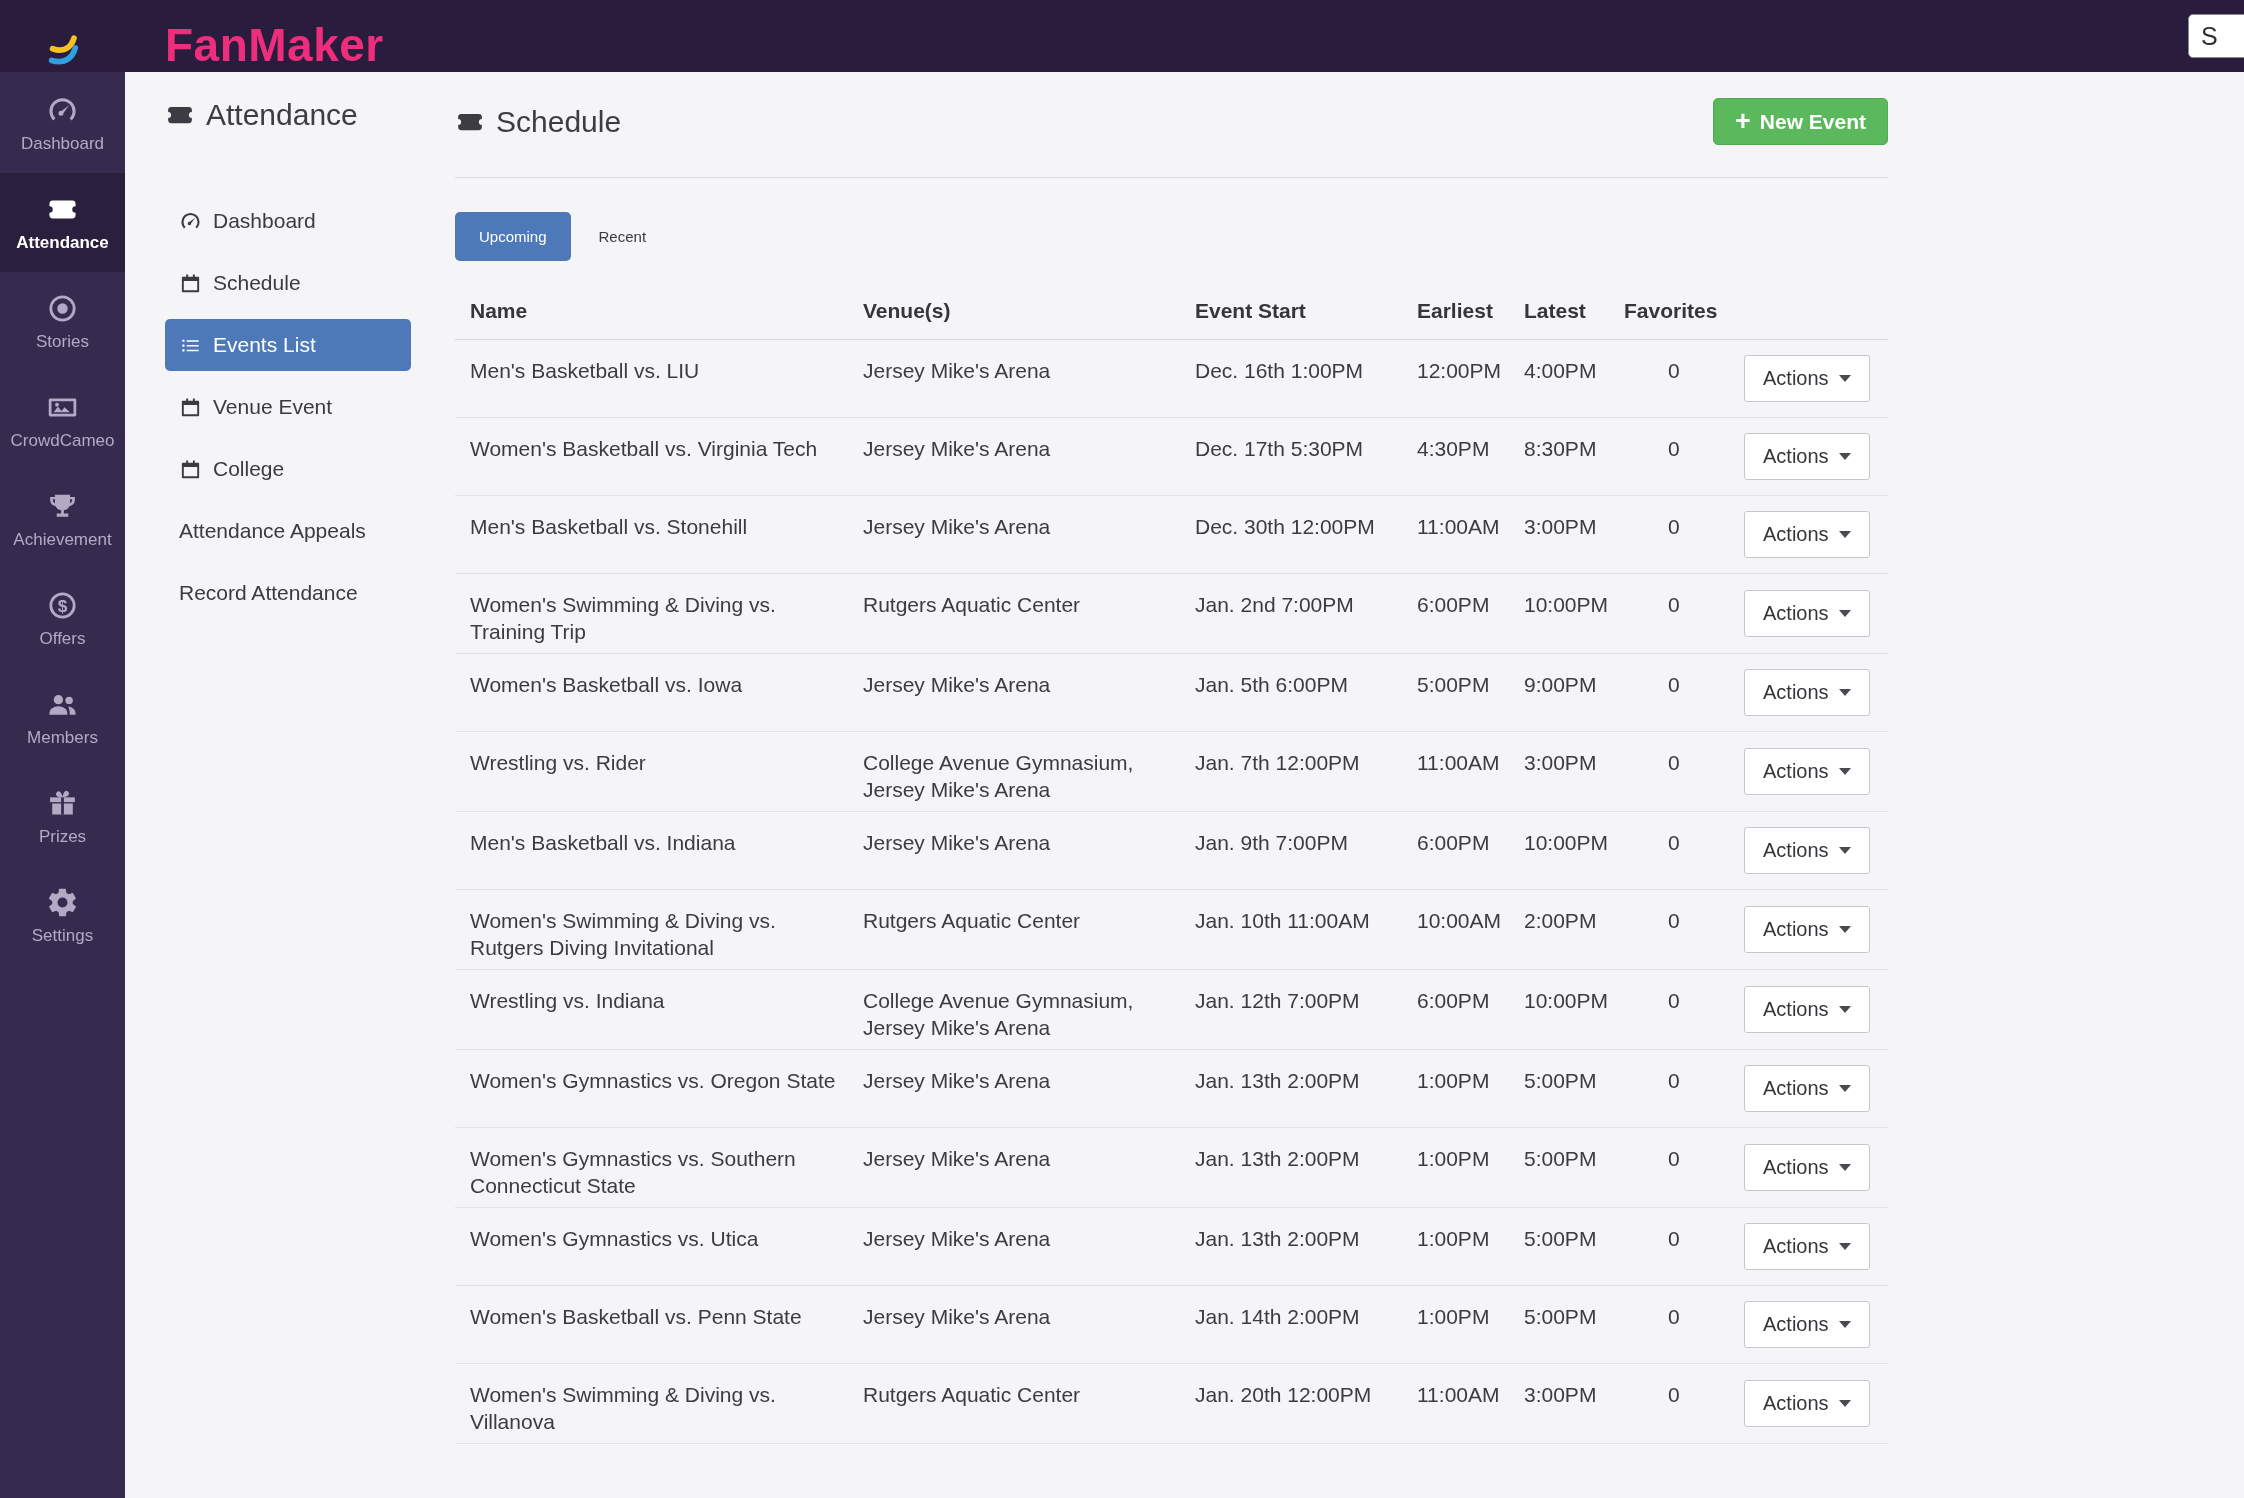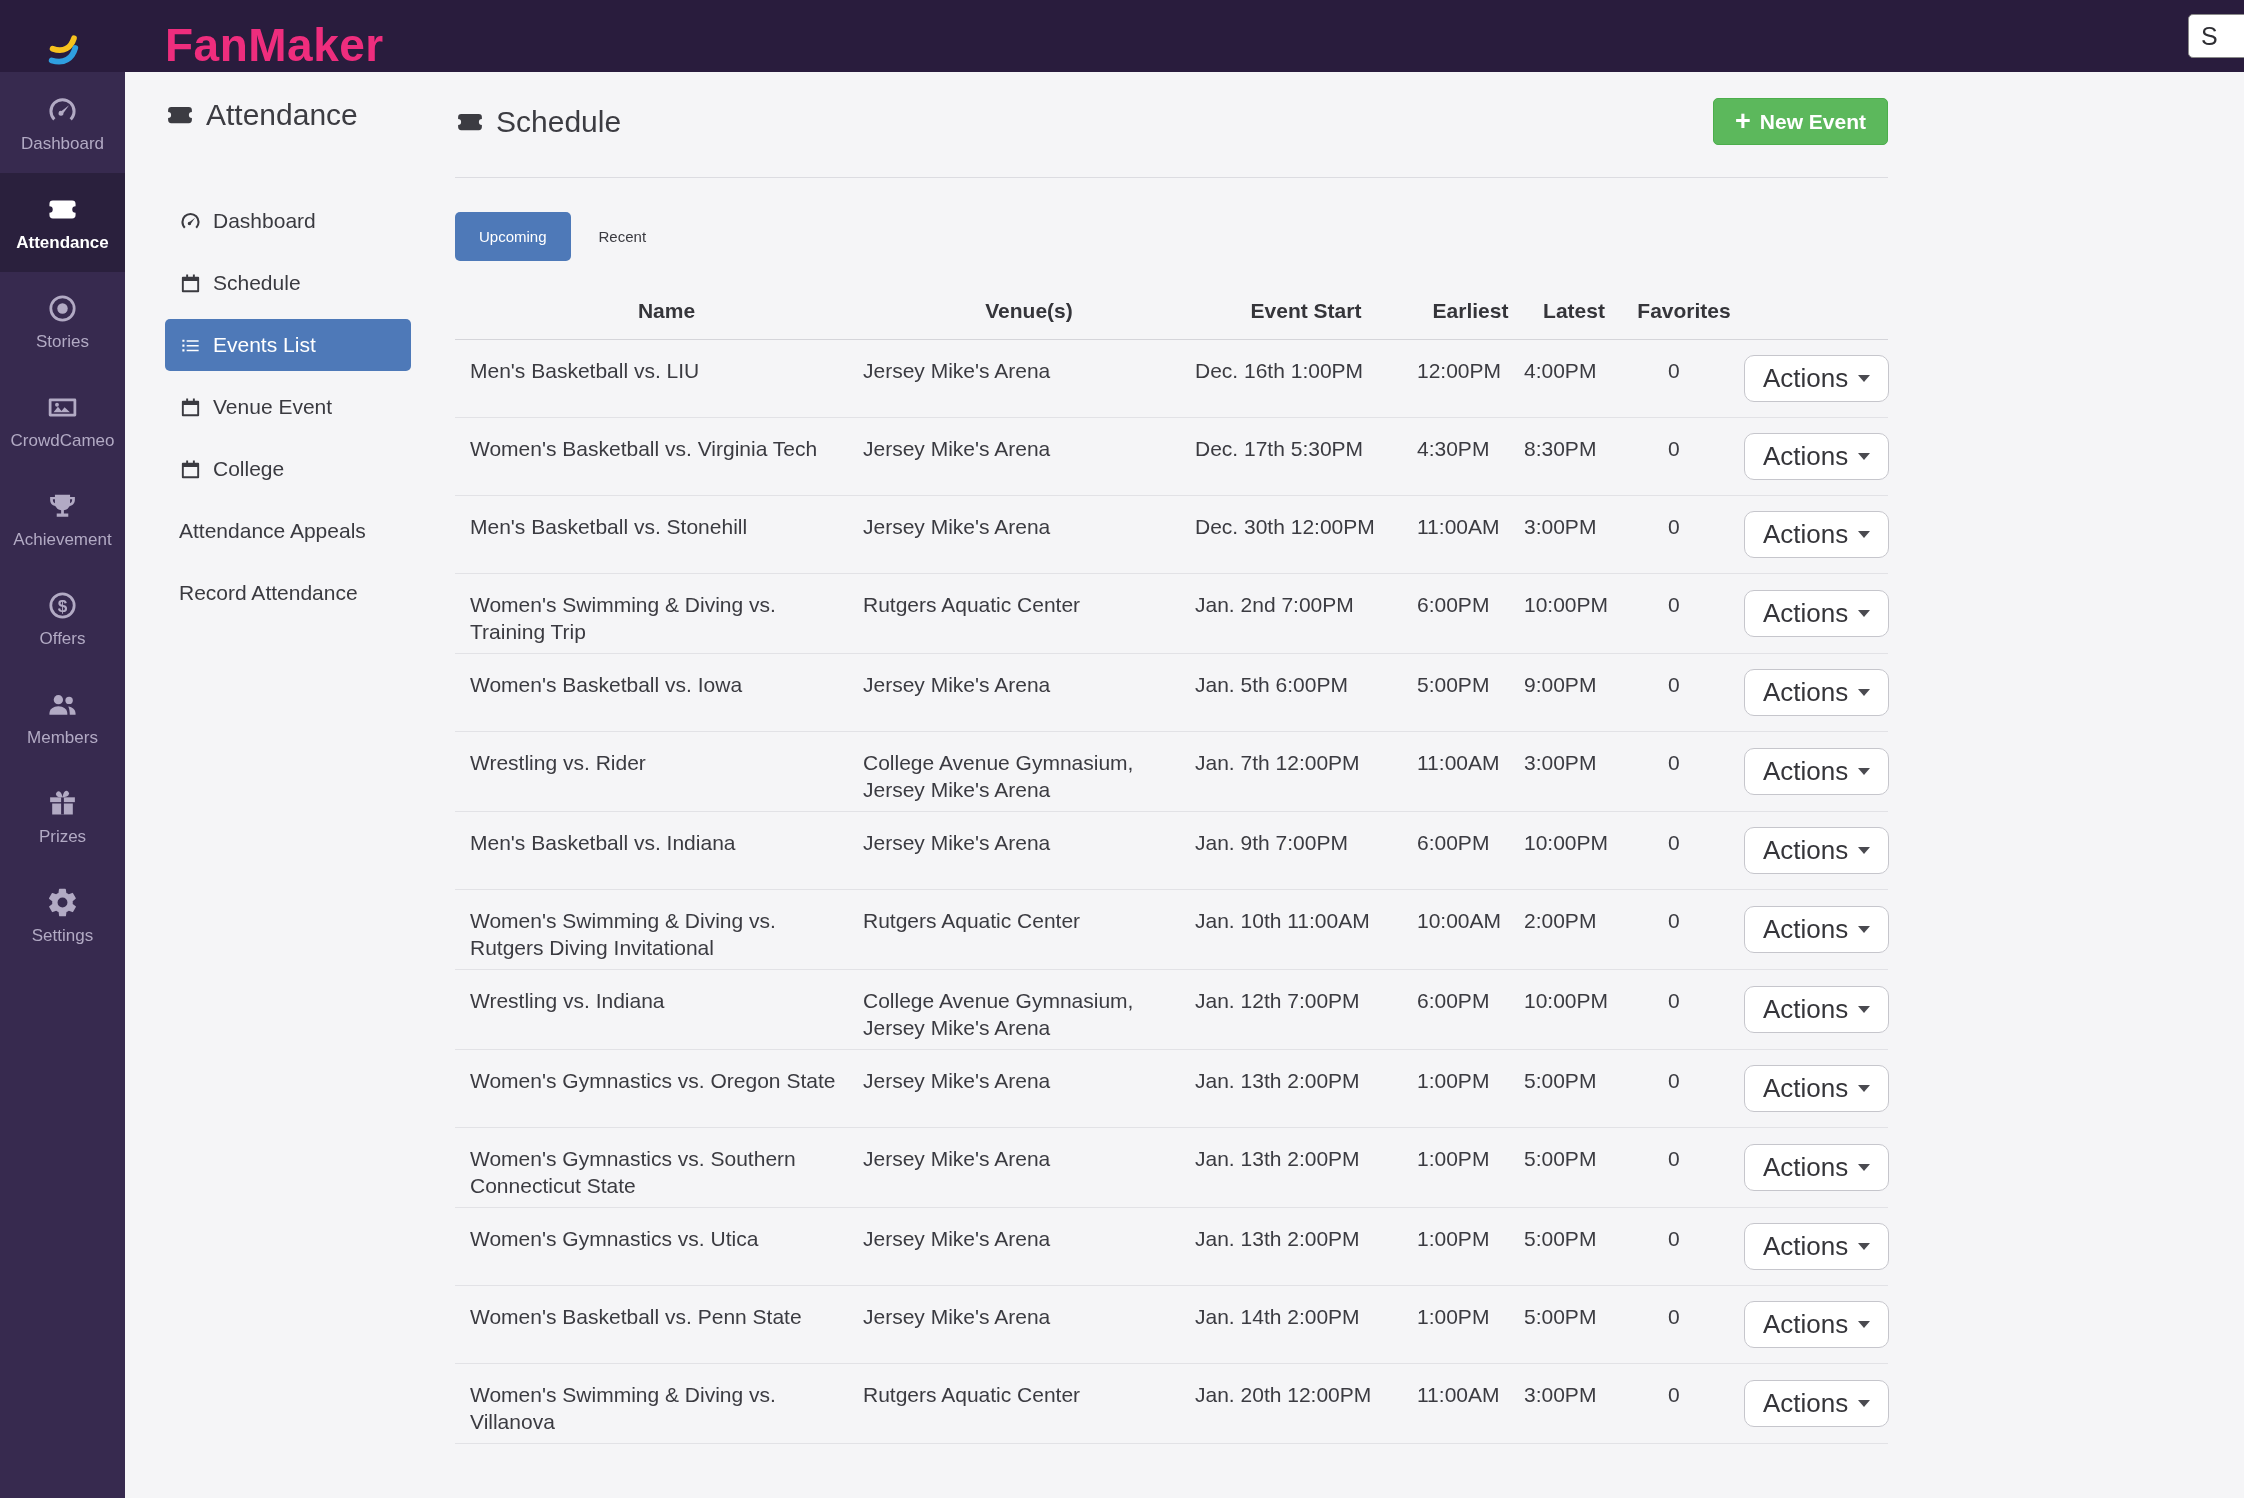--- a/index.html
+++ b/index.html
@@ -48,30 +48,30 @@
   .head-divider { border-bottom:1px solid #dcdce1; margin-top:32px; }
 
   .tabs { display:flex; align-items:center; margin-top:34px; }
   .tab { height:49px; display:flex; align-items:center; padding:0 24px; font-size:15px;
          border-radius:5px; color:#3a3a40; cursor:pointer; background:transparent; border:none;
          font-family:inherit; }
   .tab.active { background:#4e79b8; color:#ffffff; }
   .tab.plain { margin-left:4px; }
 
   table.events { width:1433px; margin-top:24px; border-collapse:collapse; table-layout:fixed; }
-  thead th { text-align:center; font-size:21px; font-weight:bold; color:#35353a;
+  thead th { text-align:left; font-size:21px; font-weight:bold; color:#35353a;
              padding:14px 0 16px 0; border-bottom:1px solid #d5d5da; }
   tbody td { vertical-align:top; height:78px; padding:17px 18px 8px 0; font-size:21px; line-height:27px;
              color:#3b3b41; border-bottom:1px solid #e2e2e6; }
   th.c-name, td.c-name { padding-left:15px; }
   td.c-fav { padding-left:44px; }
   td.c-act { vertical-align:middle; padding:0; }
   .btn-actions { display:inline-flex; align-items:center; gap:10px; height:47px; padding:0 18px;
-                 background:#ffffff; border:1px solid #c6c6cc; border-radius:10px;
-                 font-size:26px; color:#35353a; cursor:pointer; font-family:inherit; }
+                 background:#ffffff; border:1px solid #c6c6cc; border-radius:3px;
+                 font-size:20px; color:#35353a; cursor:pointer; font-family:inherit; }
   .caret { width:0; height:0; border-left:6px solid transparent; border-right:6px solid transparent;
            border-top:7px solid #4a4a50; }
 
   .defs { position:absolute; width:0; height:0; overflow:hidden; }
 </style>
 </head>
 <body>
 
 <svg class="defs" aria-hidden="true">
   <symbol id="i-logo" viewBox="0 0 32 32">

